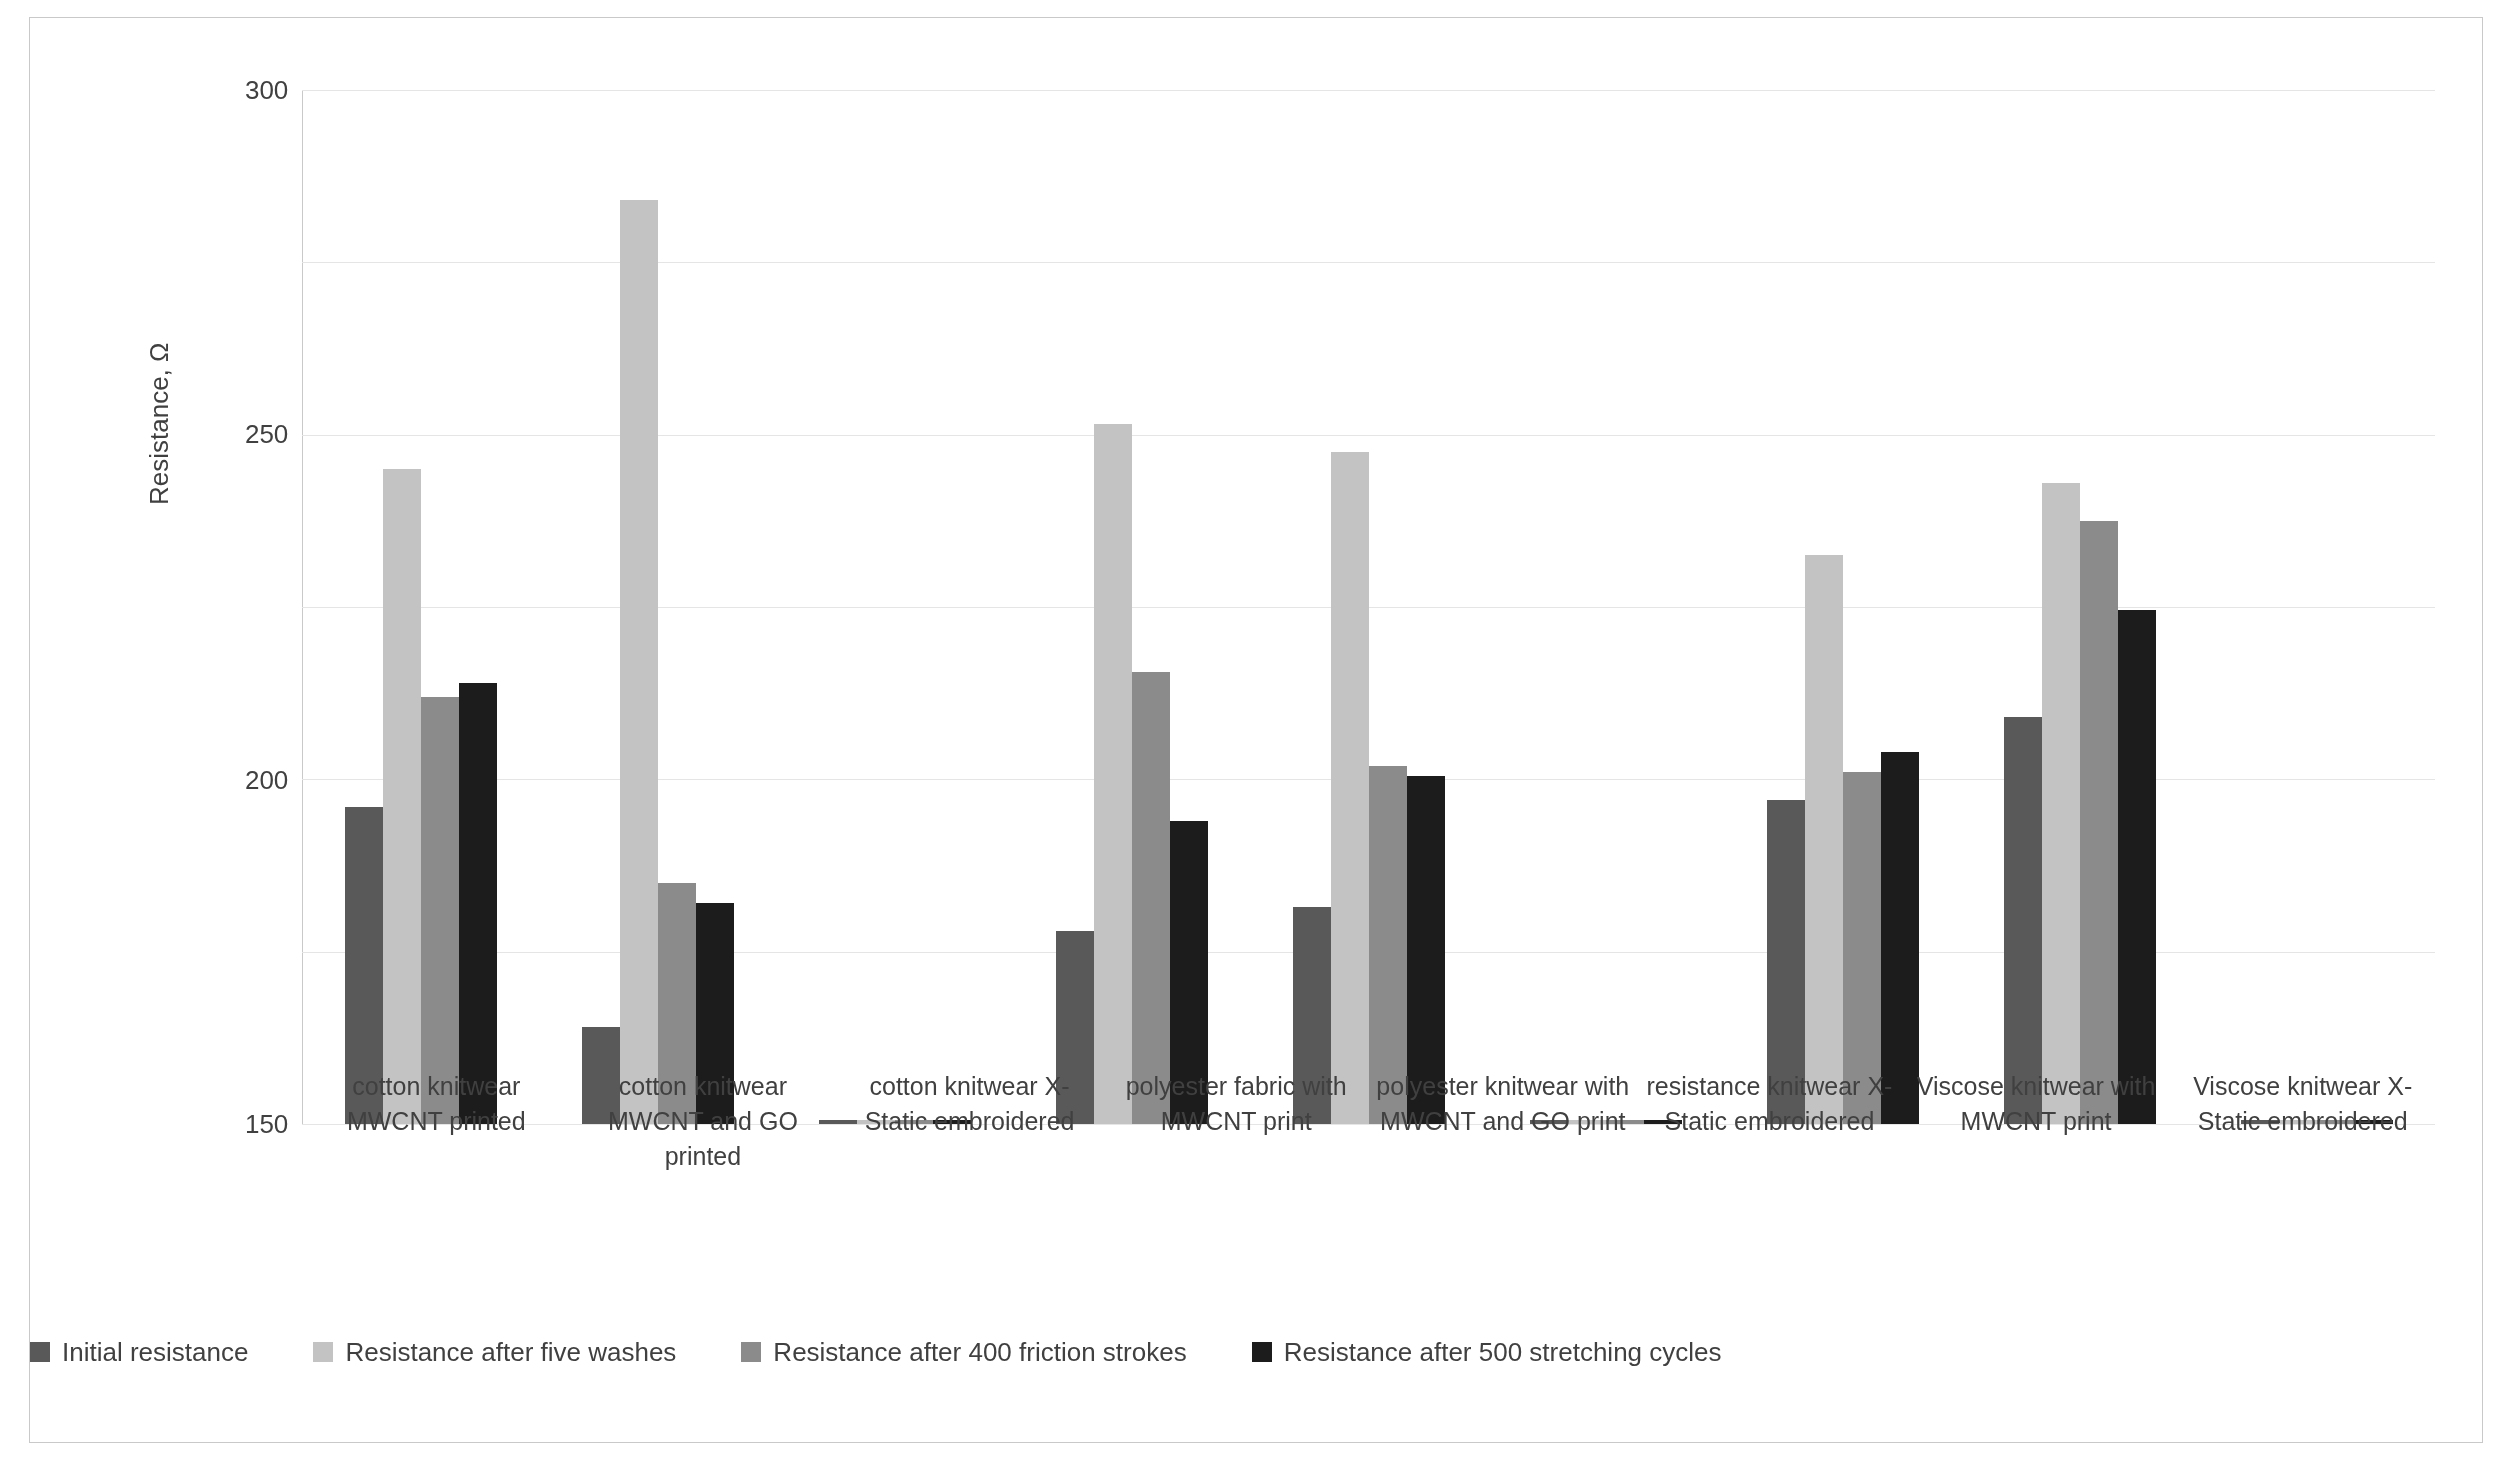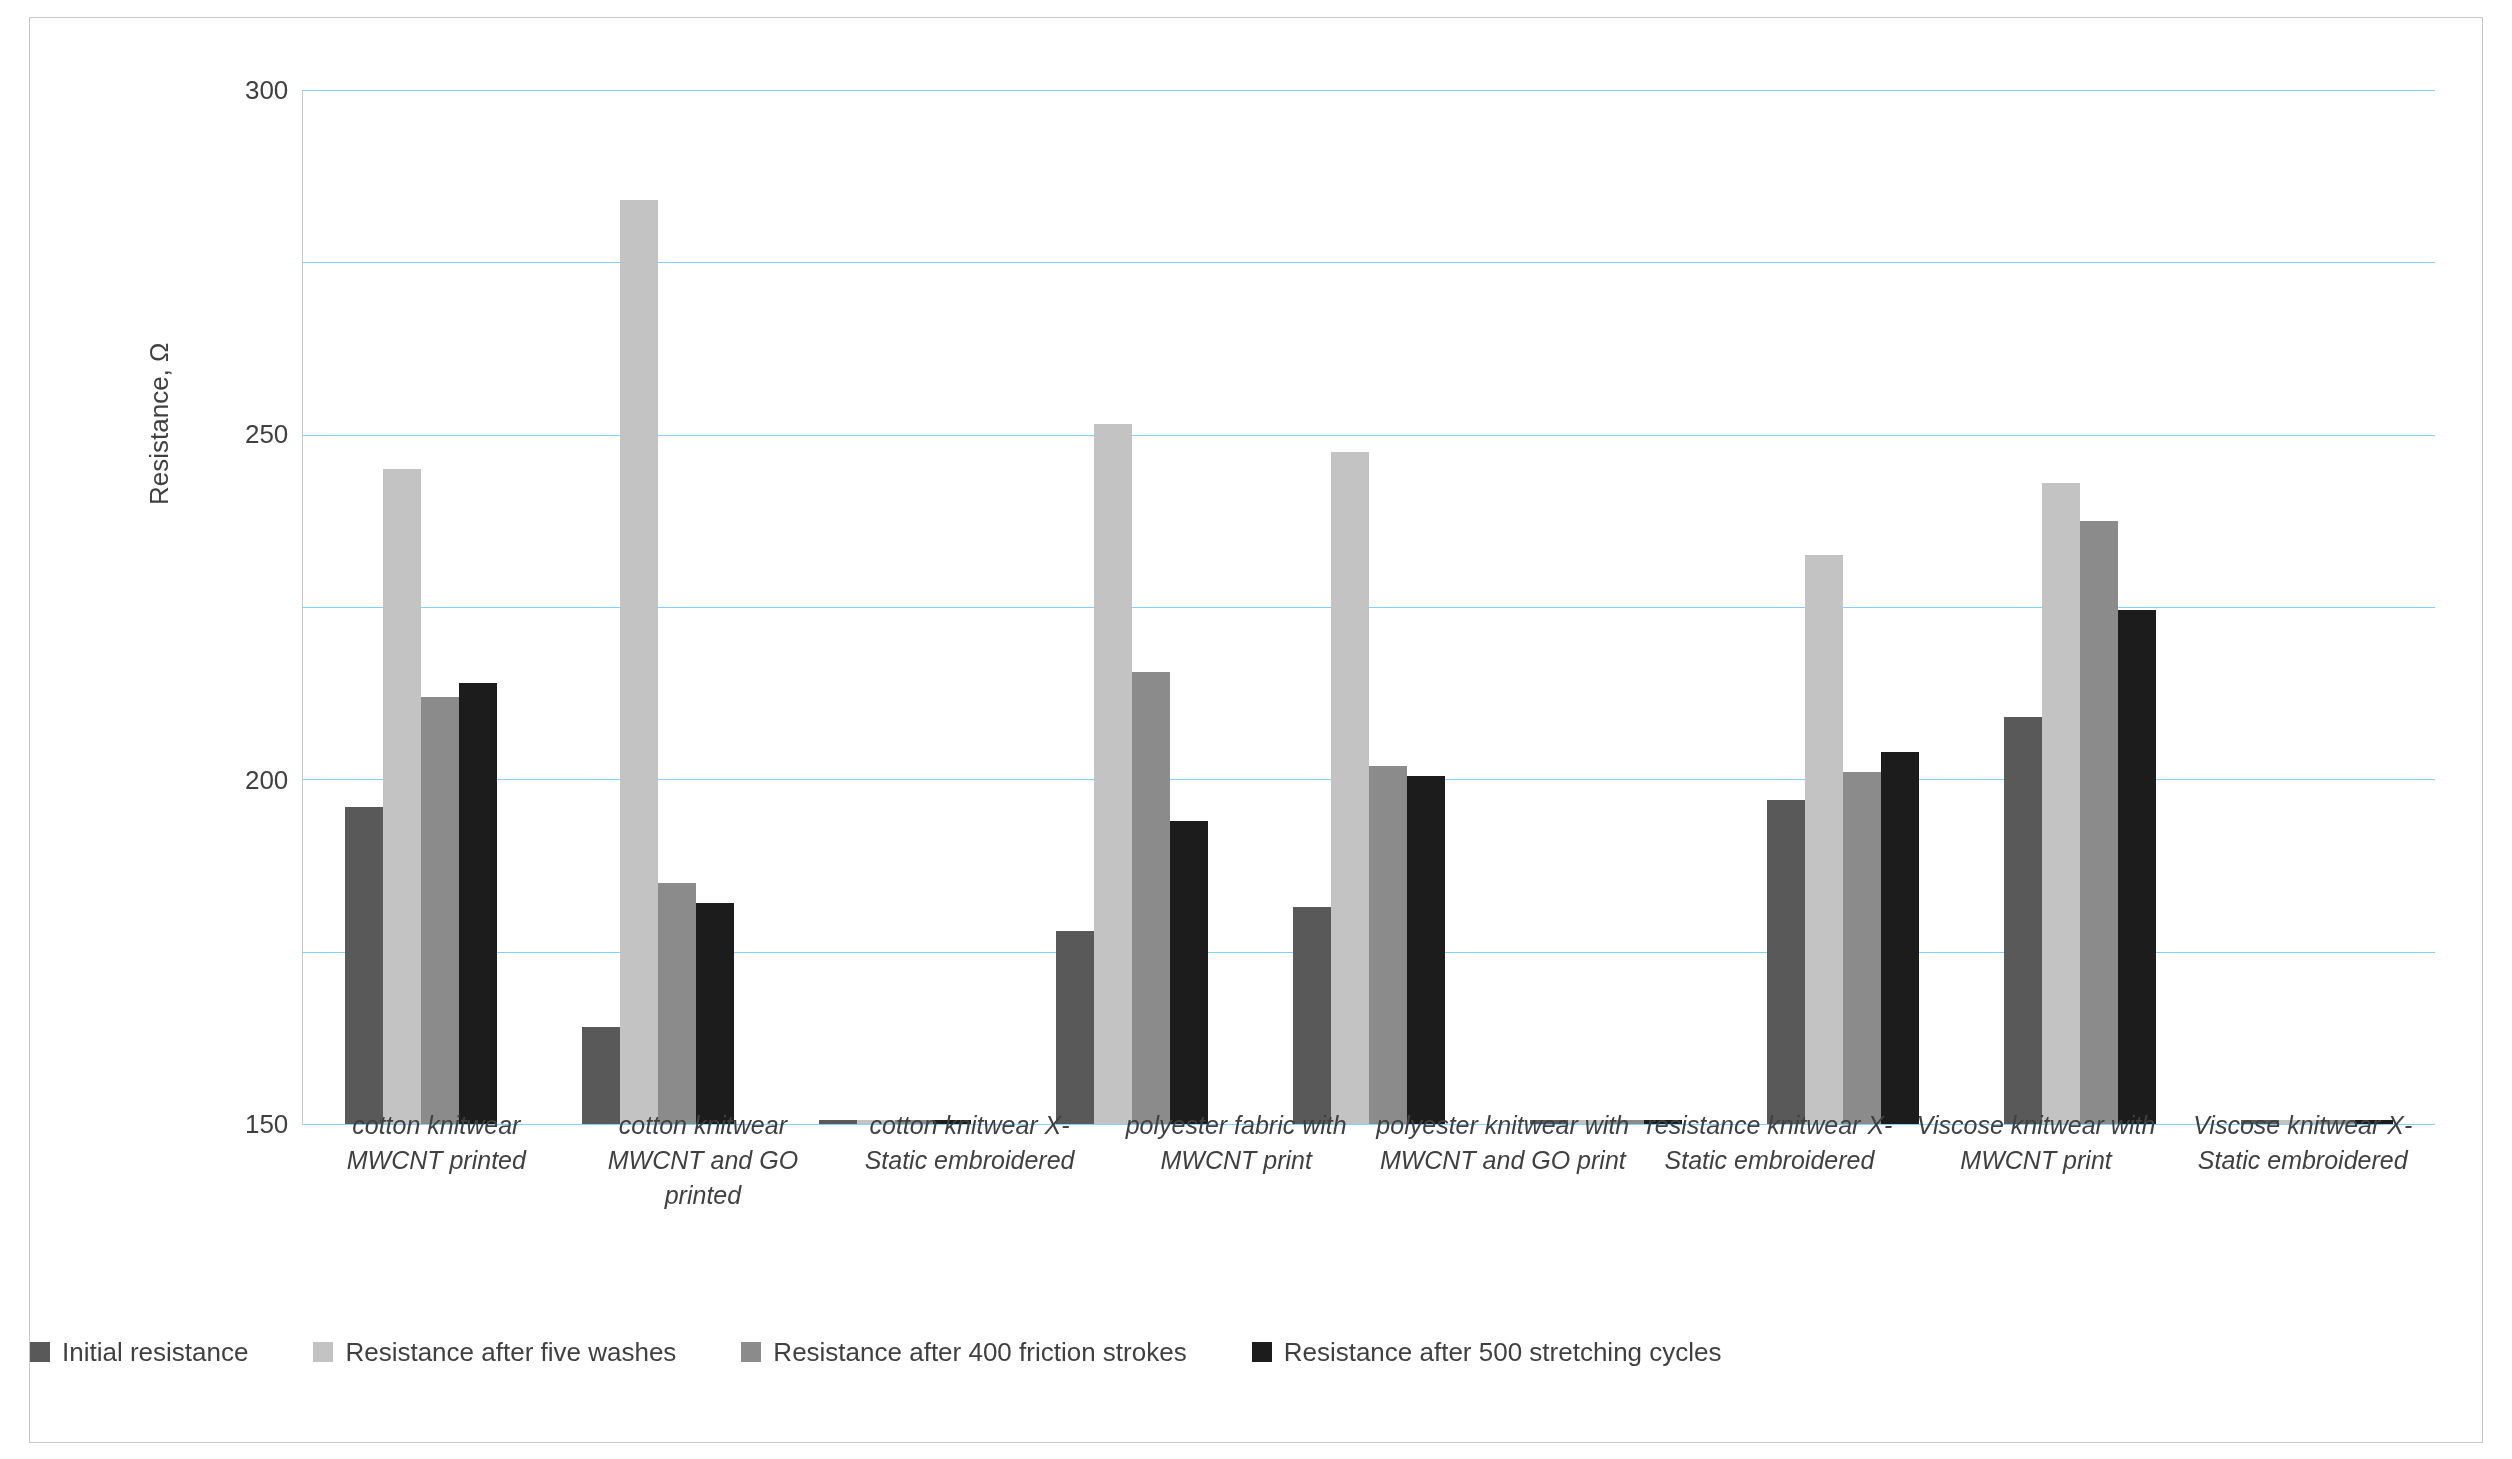--- a/index.html
+++ b/index.html
@@ -33,21 +33,21 @@
     left: 272px;
     top: 72px;
     width: 2133px;
     height: 1034px;
   }
   .gridline {
     position: absolute;
     left: 0;
     width: 100%;
     height: 0.8px;
-    background: #7dd3fc;
+    background: #e5e5e5;
   }
   .axis-line-v {
     position: absolute;
     left: 0;
     top: 0;
     width: 0.8px;
     height: 100%;
     background: #c9c9c9;
   }
   .ytick {
@@ -93,24 +93,23 @@
     min-height: 1.5px;
   }
   .bar.s0 { background: #595959; }
   .bar.s1 { background: #c3c3c3; }
   .bar.s2 { background: #8b8b8b; }
   .bar.s3 { background: #1c1c1c; }
   
   .cats {
     position: absolute;
     left: 273px;
-    top: 1090px;
+    top: 1051px;
     width: 2133px;
     display: flex;
-    font-style: italic;
   }
   .cat {
     flex: 1 1 0;
     text-align: center;
     font-size: 25px;
     line-height: 35px;
     color: #404040;
     padding: 0 4.6px;
     box-sizing: border-box;
   }

